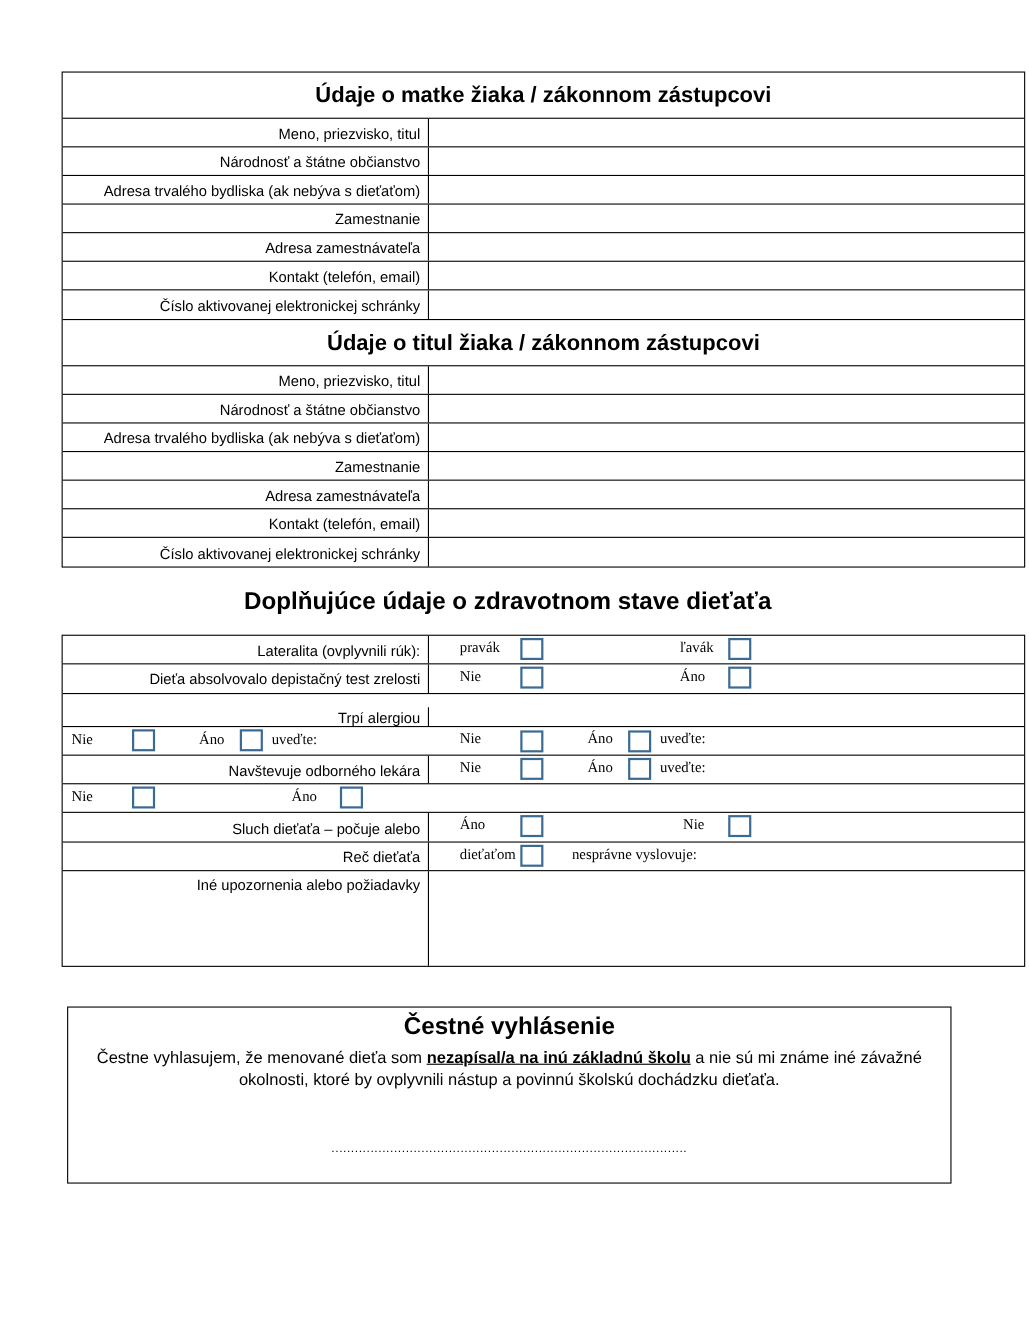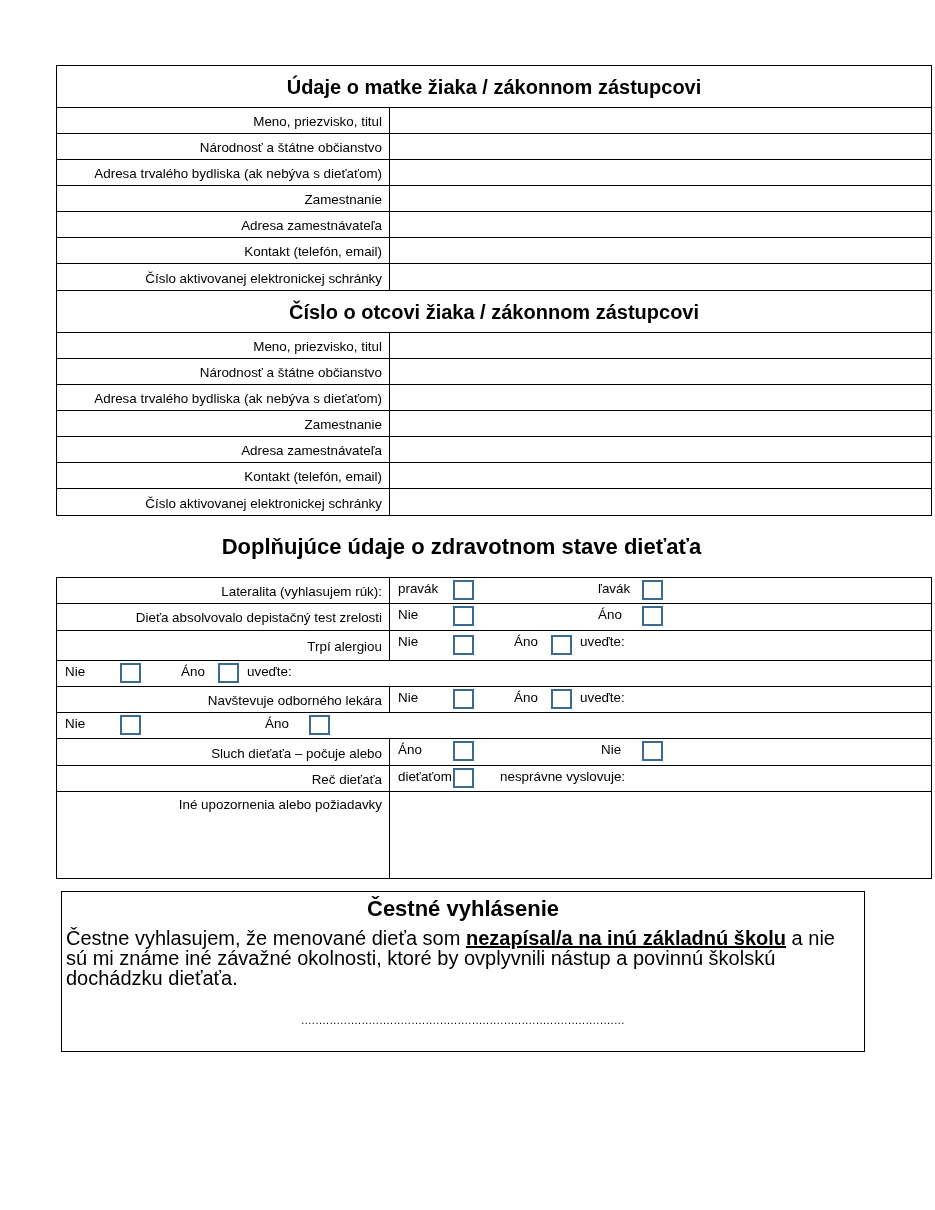--- a/index.html
+++ b/index.html
@@ -2,44 +2,44 @@
 <html><head>
 <meta charset="utf-8">
 <style>
   * { box-sizing: border-box; margin: 0; padding: 0; }
   html, body { width: 935px; height: 1210px; background: #ffffff; }
   body { position: relative; font-family: "Liberation Sans", sans-serif; color: #000; }
 
   .tbl { position: absolute; left: 56px; width: 876px; border: 1px solid #000; }
   .title-row { height: 42px; border-bottom: 1px solid #000; display: flex; align-items: center; justify-content: center;
                font-weight: bold; font-size: 20px; padding-top: 2px; }
-  .row { display: flex; height: 26px; border-bottom: 1px solid #000; }
+  .row { display: flex; height: 26px; border-bottom: 1px solid #000; gap: 20px; }
   .row:last-child { border-bottom: none; }
   .lbl { width: 333px; border-right: 1px solid #000; text-align: right; padding-right: 7px; font-size: 13.4px;
          display: flex; align-items: center; justify-content: flex-end; padding-top: 2px; }
   .val { flex: 1; }
 
   #tbl-mother { top: 65px; }
   #tbl-father-title { border-top: 1px solid #000; height: 43px; }
 
   .section-heading { position: absolute; left: 56px; width: 811px; top: 534px; text-align: center;
                      font-weight: bold; font-size: 22px; }
 
   #tbl-health { top: 577px; }
   #tbl-health .row { height: 26.3px; }
-  #tbl-health .row.tall { height: 30px; }
+  #tbl-health .row.tall { height: 30px; align-items: flex-end; }
   #tbl-health .row.notes { height: 86px; }
   #tbl-health .row.notes .lbl { align-items: flex-start; padding-top: 5px; }
   .opts { flex: 1; position: relative; font-size: 13.4px; }
-  .opt { position: absolute; top: 3px; white-space: nowrap; }
+  .opt { position: absolute; top: 3px; white-space: nowrap; font-family: Liberation Serif, serif; }
   .cb { position: absolute; top: 2px; width: 21px; height: 20px; border: 2px solid #3b6a93; background: #fff; }
 
-  .decl { position: absolute; left: 61px; top: 891px; width: 804px; height: 161px; border: 1px solid #000; }
+  .decl { position: absolute; left: 61px; top: 915px; width: 804px; height: 161px; border: 1px solid #000; }
   .decl-title { text-align: center; font-weight: bold; font-size: 22px; margin-top: 4px; }
-  .decl-text { font-size: 20px; line-height: 20px; padding: 6px 4px 0 4px; }
+  .decl-text { font-size: 15px; line-height: 20px; padding: 6px 4px 0 4px; text-align: center; }
   .decl-text .em { font-weight: bold; text-decoration: underline; }
   .sig-dots { position: absolute; left: 0; right: 0; top: 122px; text-align: center; font-size: 11px; letter-spacing: 0.5px; }
   .sig-label { position: absolute; left: 0; right: 0; top: 137px; text-align: center; font-size: 14.4px; }
 </style>
 </head>
 <body>
 
 <div class="tbl" id="tbl-mother">
   <div class="title-row">Údaje o matke žiaka / zákonnom zástupcovi</div>
   <div class="row">
@@ -64,21 +64,21 @@
   </div>
   <div class="row">
     <div class="lbl">Kontakt (telefón, email)</div>
     <div class="val"></div>
   </div>
   <div class="row" style="border-bottom:none">
     <div class="lbl">Číslo aktivovanej elektronickej schránky</div>
     <div class="val"></div>
   </div>
 
-  <div class="title-row" id="tbl-father-title">Číslo o otcovi žiaka / zákonnom zástupcovi</div>
+  <div class="title-row" id="tbl-father-title">Údaje o titul žiaka / zákonnom zástupcovi</div>
   <div class="row">
     <div class="lbl">Meno, priezvisko, titul</div>
     <div class="val"></div>
   </div>
   <div class="row">
     <div class="lbl">Národnosť a štátne občianstvo</div>
     <div class="val"></div>
   </div>
   <div class="row">
     <div class="lbl">Adresa trvalého bydliska (ak nebýva s dieťaťom)</div>
@@ -100,21 +100,21 @@
     <div class="lbl">Číslo aktivovanej elektronickej schránky</div>
     <div class="val"></div>
   </div>
 </div>
 
 <div class="section-heading">Doplňujúce údaje o zdravotnom stave dieťaťa</div>
 
 <div class="tbl" id="tbl-health">
 
   <div class="row">
-    <div class="lbl">Lateralita (vyhlasujem rúk):</div>
+    <div class="lbl">Lateralita (ovplyvnili rúk):</div>
     <div class="opts">
       <span class="opt" style="left:8px">pravák</span>
       <span class="cb" style="left:63px"></span>
       <span class="opt" style="left:208px">ľavák</span>
       <span class="cb" style="left:252px"></span>
     </div>
   </div>
 
   <div class="row">
     <div class="lbl">Dieťa absolvovalo depistačný test zrelosti</div>

